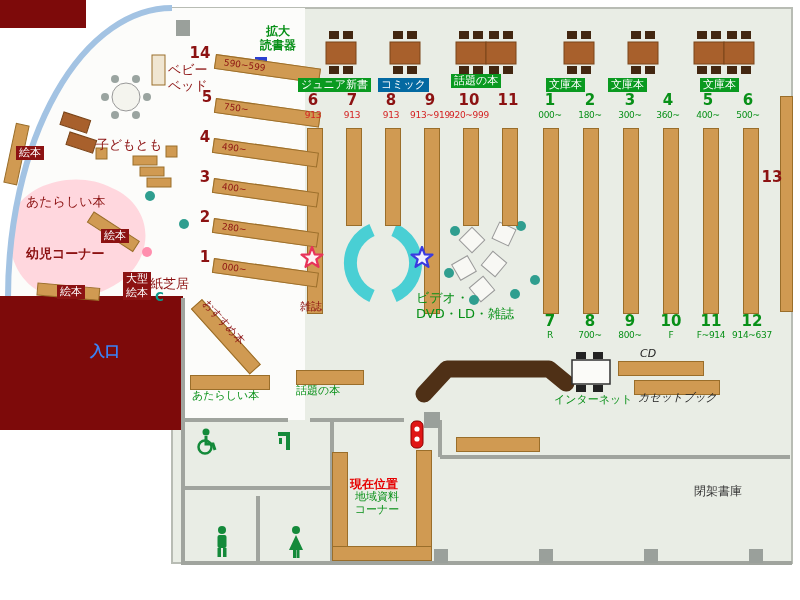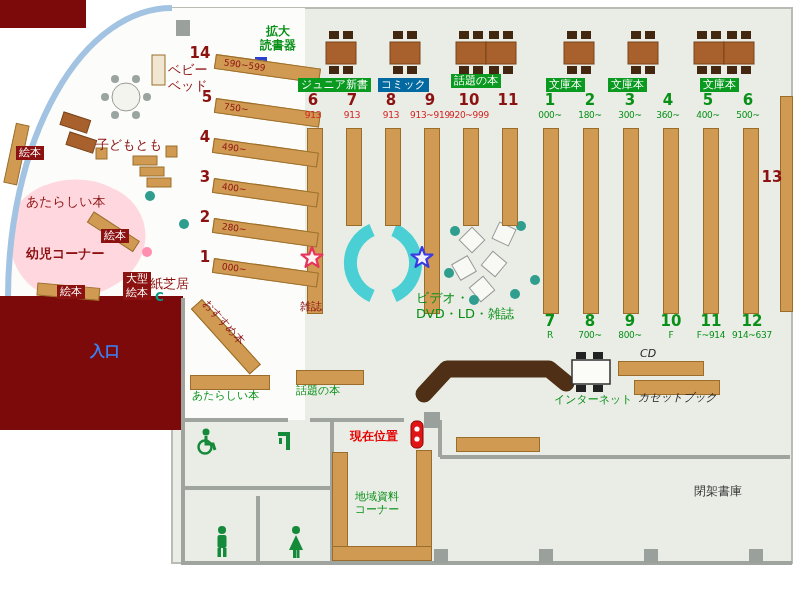--- a/index.html
+++ b/index.html
@@ -3,21 +3,21 @@
 <meta charset="utf-8">
 <style>
   html,body{margin:0;padding:0;background:#fff;font-family:"DejaVu Sans","Liberation Sans",sans-serif;}
   .stage{position:relative;width:800px;height:600px;overflow:hidden;background:#fff;}
   .stage svg.base{position:absolute;left:0;top:0;}
   .abs{position:absolute;}
   .lbl{position:absolute;line-height:1.2;white-space:nowrap;}
   .lbl span{display:block;}
   .center{text-align:center;}
   .b{font-weight:bold;}.t10{font-size:13px;}.t11{font-size:11px;}.t12{font-size:12px;}.t13{font-size:13px;}.t15{font-size:15px;}
-  .maroon{color:#8c1212;}.redc{color:#d42222;}.brightred{color:#e60000;}
+  .maroon{color:#8c1212;}.redc{color:#d42222;}.brightred{color:#e60000;margin-top:48px;}
   .greenc{color:#089018;}.blue{color:#3b82f6;}.black{color:#222;font-style:italic;}.teal{color:#0a9a8a;}.dkgray{color:#333;}
   .chip{position:absolute;color:#fff;font-size:11px;line-height:1.25;padding:0 3px;white-space:nowrap;}
   .chip span{display:block;}
   .bg-green{background:#0a9a20;}.bg-red{background:#0369a1;}.bg-maroon{background:#8c1212;}
   .vbar{position:absolute;width:14px;background:#d09a52;border:1px solid #9a6e2a;}
   .hbar{position:absolute;height:13px;background:#d09a52;border:1px solid #9a6e2a;}
   .diagbar{position:absolute;width:96px;height:13px;background:#d09a52;border:1px solid #9a6e2a;transform-origin:left top;font-size:9px;color:#8c1212;line-height:12px;padding-left:8px;white-space:nowrap;}
   .aisle-no{position:absolute;width:36px;text-align:center;font-weight:bold;font-size:15px;line-height:1;}
   .aisle-code{position:absolute;width:52px;text-align:center;font-size:9px;line-height:1;letter-spacing:-0.3px;}
   .rot48{transform:rotate(48deg);transform-origin:left top;}

